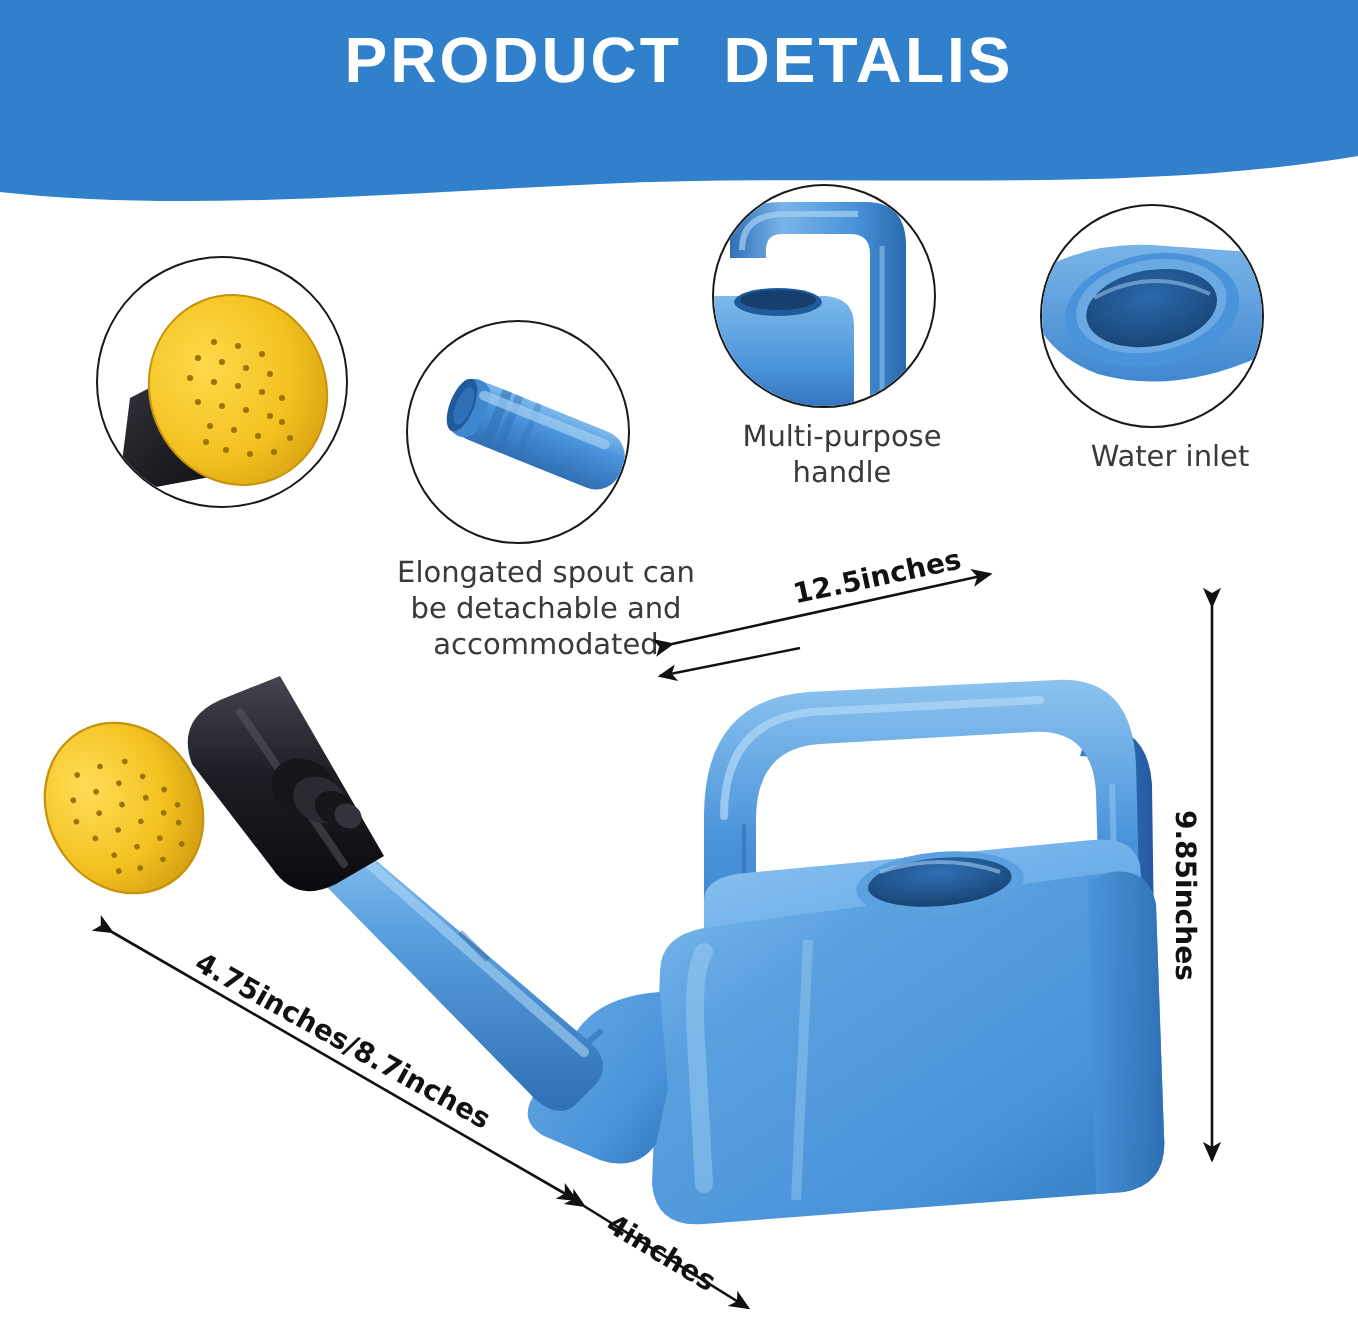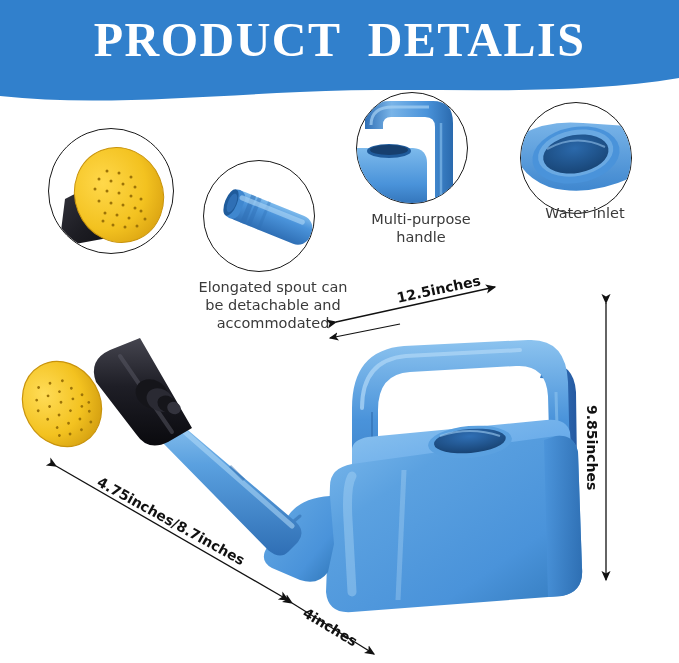--- a/index.html
+++ b/index.html
@@ -23,23 +23,23 @@
     width: 679px;
     height: 112px;
   }
   #banner-svg { display: block; }
   #banner-title {
     position: absolute;
     left: 0; top: 12px;
     width: 679px;
     text-align: center;
     color: #ffffff;
-    font-family: Liberation Serif, serif;
+    font-family: Liberation Sans, sans-serif;
     font-weight: bold;
-    font-size: 48px;
+    font-size: 32px;
     letter-spacing: 1.5px;
     white-space: pre;
   }
 
   
   .callout { position: absolute; }
   .callout-circle {
     position: relative;
     border: 1.6px solid #1a1a1a;
     border-radius: 50%;
@@ -216,21 +216,21 @@
 
         <path d="M-10,38 Q20,16 62,20 L120,24 L120,70 Q70,96 28,84 Q-4,72 -10,38 Z" fill="url(#inletTop)"></path>
 
         <ellipse cx="55" cy="52" rx="44" ry="28" fill="#4a93da" transform="rotate(-10 55 52)"></ellipse>
         <ellipse cx="55" cy="50" rx="38" ry="23" fill="#6aa9e2" transform="rotate(-10 55 52)"></ellipse>
 
         <ellipse cx="55" cy="51" rx="33" ry="19" fill="url(#inletHole)" transform="rotate(-10 55 52)"></ellipse>
         <path d="M26,46 Q55,30 84,44" fill="none" stroke="#9ccbf2" stroke-width="2" opacity="0.55"></path>
       </svg>
     </div>
-    <div class="callout-label" style="top:102px; width:150px;">Water inlet</div>
+    <div class="callout-label" style="top:118px; width:150px;">Water inlet</div>
   </div>
 
   <svg class="abs" style="left:0px; top:300px;" width="679" height="363" viewBox="0 0 679 363">
     <defs>
       <linearGradient id="bodyMain" x1="0%" y1="0%" x2="100%" y2="100%">
         <stop offset="0%" stop-color="#7cb9ec"></stop>
         <stop offset="28%" stop-color="#5ba1e0"></stop>
         <stop offset="70%" stop-color="#4a93da"></stop>
         <stop offset="100%" stop-color="#3178ba"></stop>
       </linearGradient>

